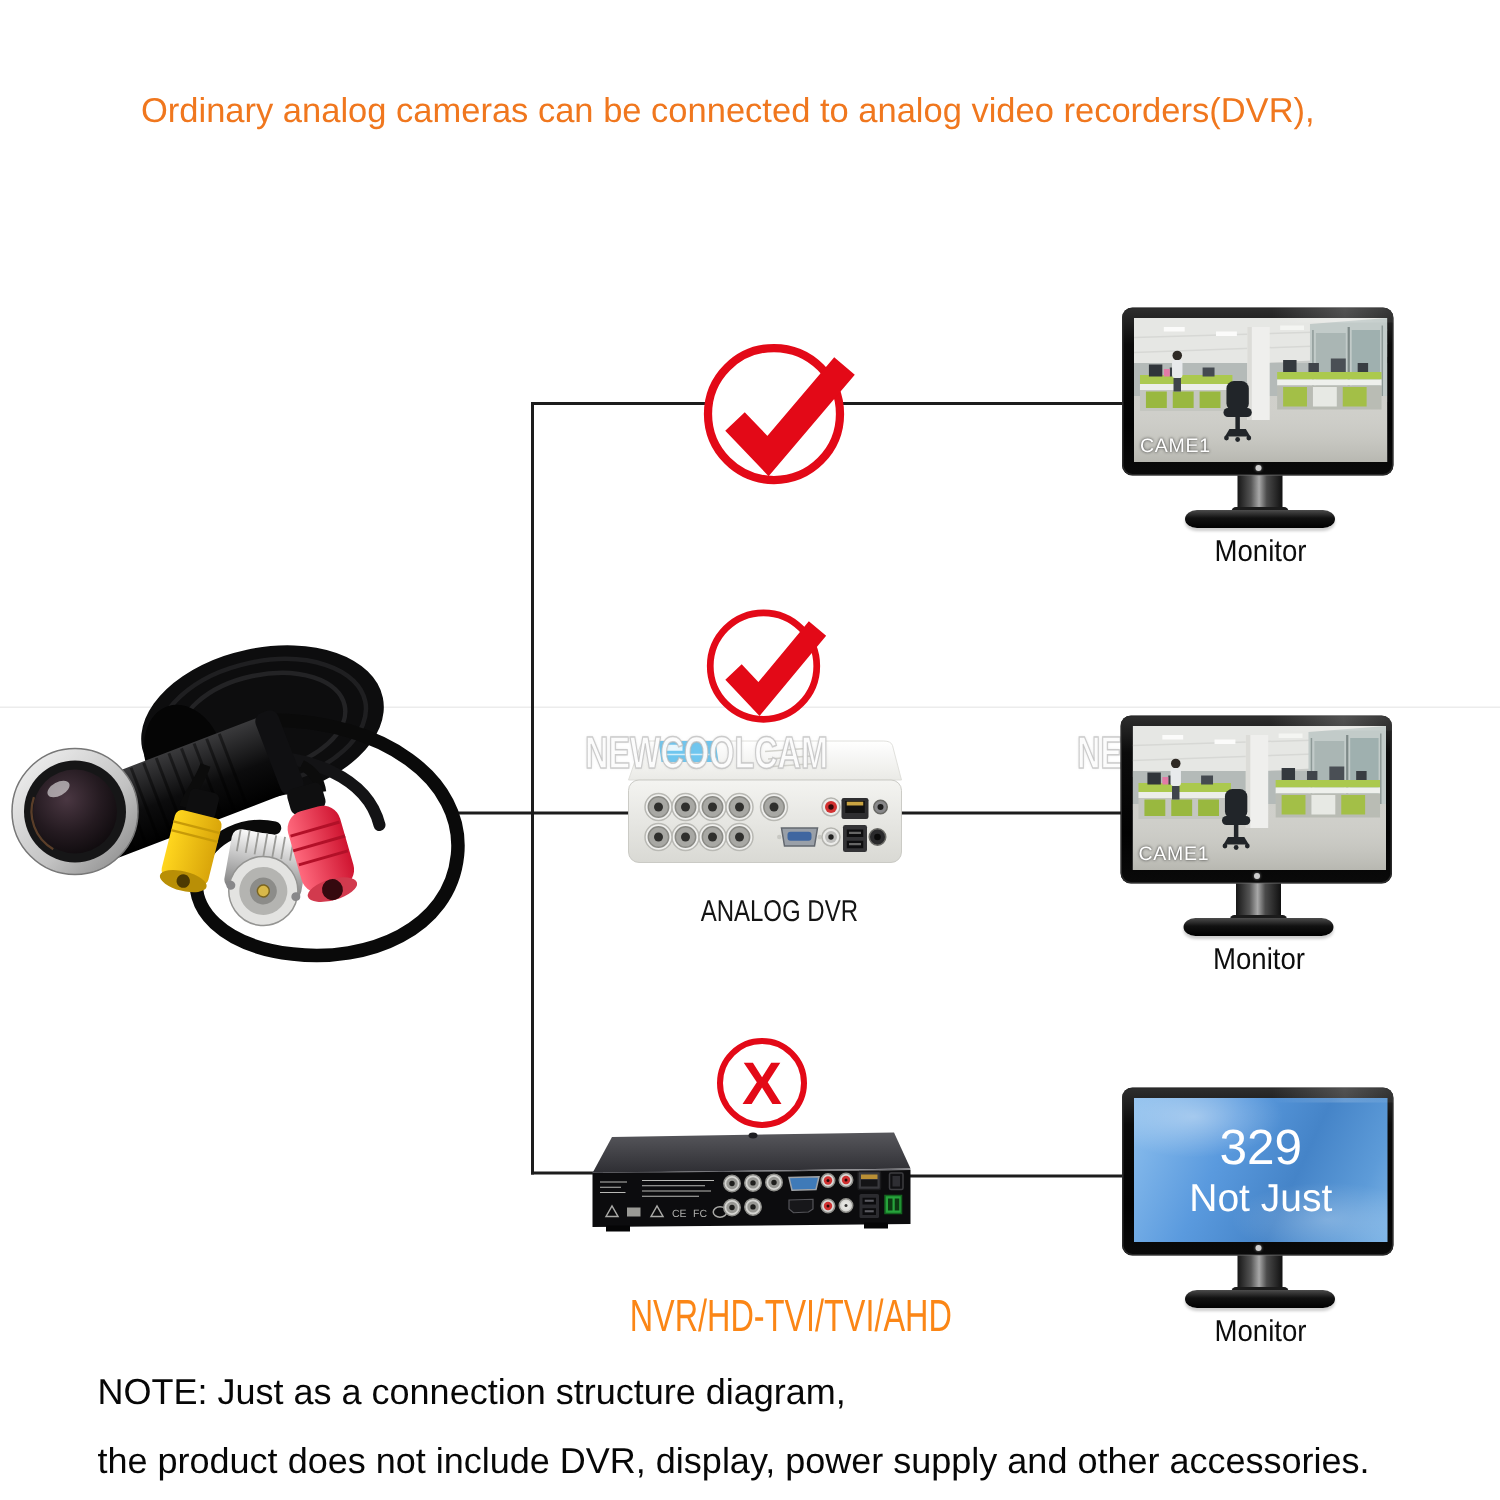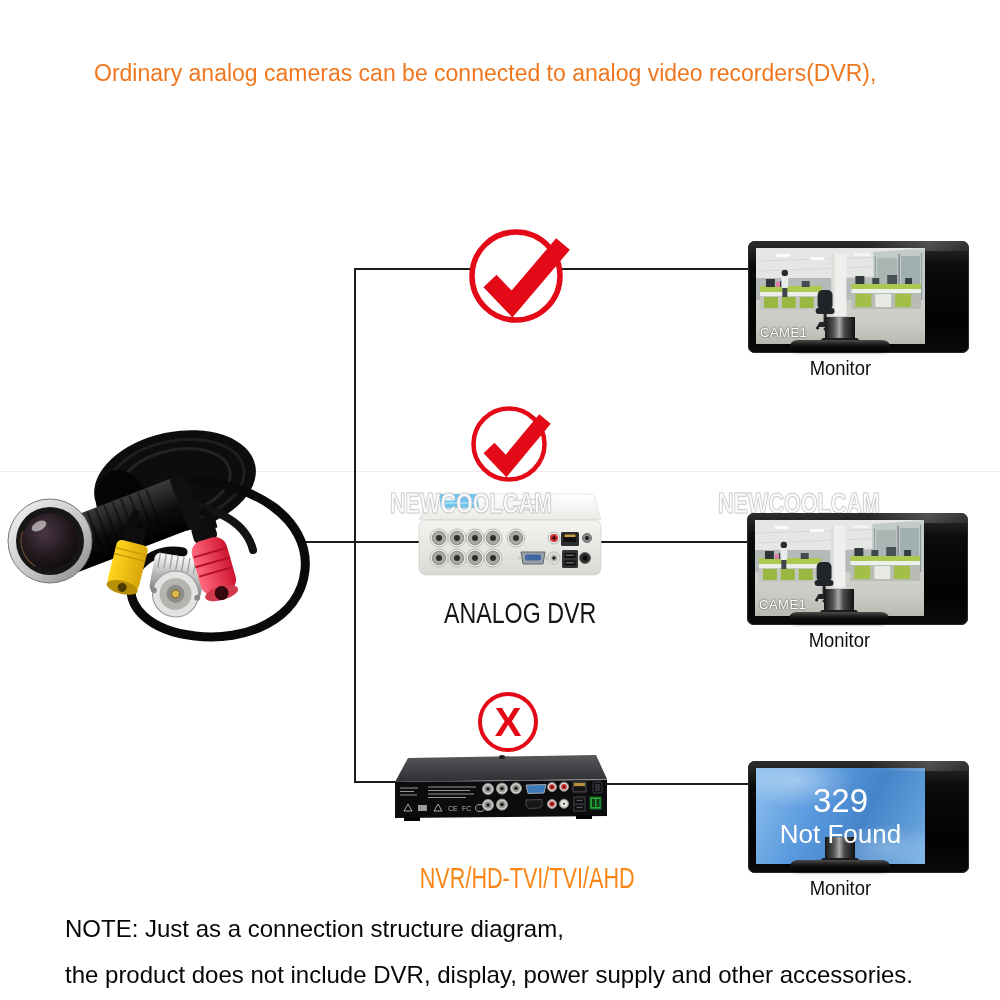--- a/index.html
+++ b/index.html
@@ -24,30 +24,30 @@
   .wm{top:486px;font-size:30px;font-weight:bold;color:rgba(255,255,255,.92);
       -webkit-text-stroke:1px rgba(185,185,185,.7);
       text-shadow:0 0 2px rgba(175,175,175,.55);
       transform:scaleX(.72);transform-origin:left center;z-index:3;white-space:nowrap;}
 
   
   .mark{z-index:4;}
 
   
   .dev-label{z-index:2;text-align:center;white-space:nowrap;}
-  .dvr-label{left:410px;top:597px;width:220px;font-size:29px;color:#141414;}
+  .dvr-label{left:410px;top:597px;width:220px;font-size:20px;color:#141414;}
   .nvr-label{left:378px;top:861px;width:240px;font-size:30px;color:#fb8616;}
   .squeeze80{display:inline-block;transform:scaleX(.8);transform-origin:center;}
   .squeeze72{display:inline-block;transform:scaleX(.72);transform-origin:center;}
   .squeeze92{display:inline-block;transform:scaleX(.92);transform-origin:center;}
 
   
   .monitor{z-index:4;}
-  .bezel{position:absolute;width:221px;height:112px;background:linear-gradient(180deg,#2e2e2e 0%,#0b0b0b 22%,#020202 70%,#0a0a0a 100%);
-         border-radius:7px;box-shadow:inset 0 0 0 1px #2a2a2a;margin-top:36px;}
+  .bezel{position:absolute;width:181px;height:112px;background:linear-gradient(180deg,#2e2e2e 0%,#0b0b0b 22%,#020202 70%,#0a0a0a 100%);
+         border-radius:7px;box-shadow:inset 0 0 0 1px #2a2a2a;}
   .bezel::after{content:"";position:absolute;left:55%;top:0;width:45%;height:10px;
          background:linear-gradient(90deg,rgba(255,255,255,0) 0%,rgba(255,255,255,.18) 60%,rgba(255,255,255,.05) 100%);
          border-top-right-radius:7px;}
   .screen{position:absolute;left:8px;top:7px;width:169px;height:96px;overflow:hidden;background:#222;}
   .screen svg{display:block;width:100%;height:100%;}
   .osd{position:absolute;left:4px;bottom:4px;color:#fff;font-size:13px;letter-spacing:.5px;
        text-shadow:0 0 2px rgba(0,0,0,.8);z-index:2;}
   .logo-dot{position:absolute;left:50%;bottom:3px;width:4px;height:4px;margin-left:-2px;border-radius:50%;
        background:#cfcfcf;box-shadow:0 0 2px #888;}
   .neck{position:absolute;width:30px;height:25px;
@@ -515,21 +515,21 @@
     <div class="mbase" style="left:42px;top:135px;"></div>
     <div class="caption" style="left:0;top:152px;">
       <span class="squeeze92">Monitor</span>
     </div>
   </div>
 
   <div class="abs monitor" style="left:748px;top:725px;width:185px;height:200px;">
     <div class="bezel" style="left:0;top:0;">
       <div class="screen screen-404">
         <div class="err-code">329</div>
-        <div class="err-text">Not Found</div>
+        <div class="err-text">Not Just</div>
       </div>
       <div class="logo-dot"></div>
     </div>
     <div class="neck" style="left:77px;top:112px;"></div>
     <div class="mbase" style="left:42px;top:135px;"></div>
     <div class="caption" style="left:0;top:152px;">
       <span class="squeeze92">Monitor</span>
     </div>
   </div>
 

